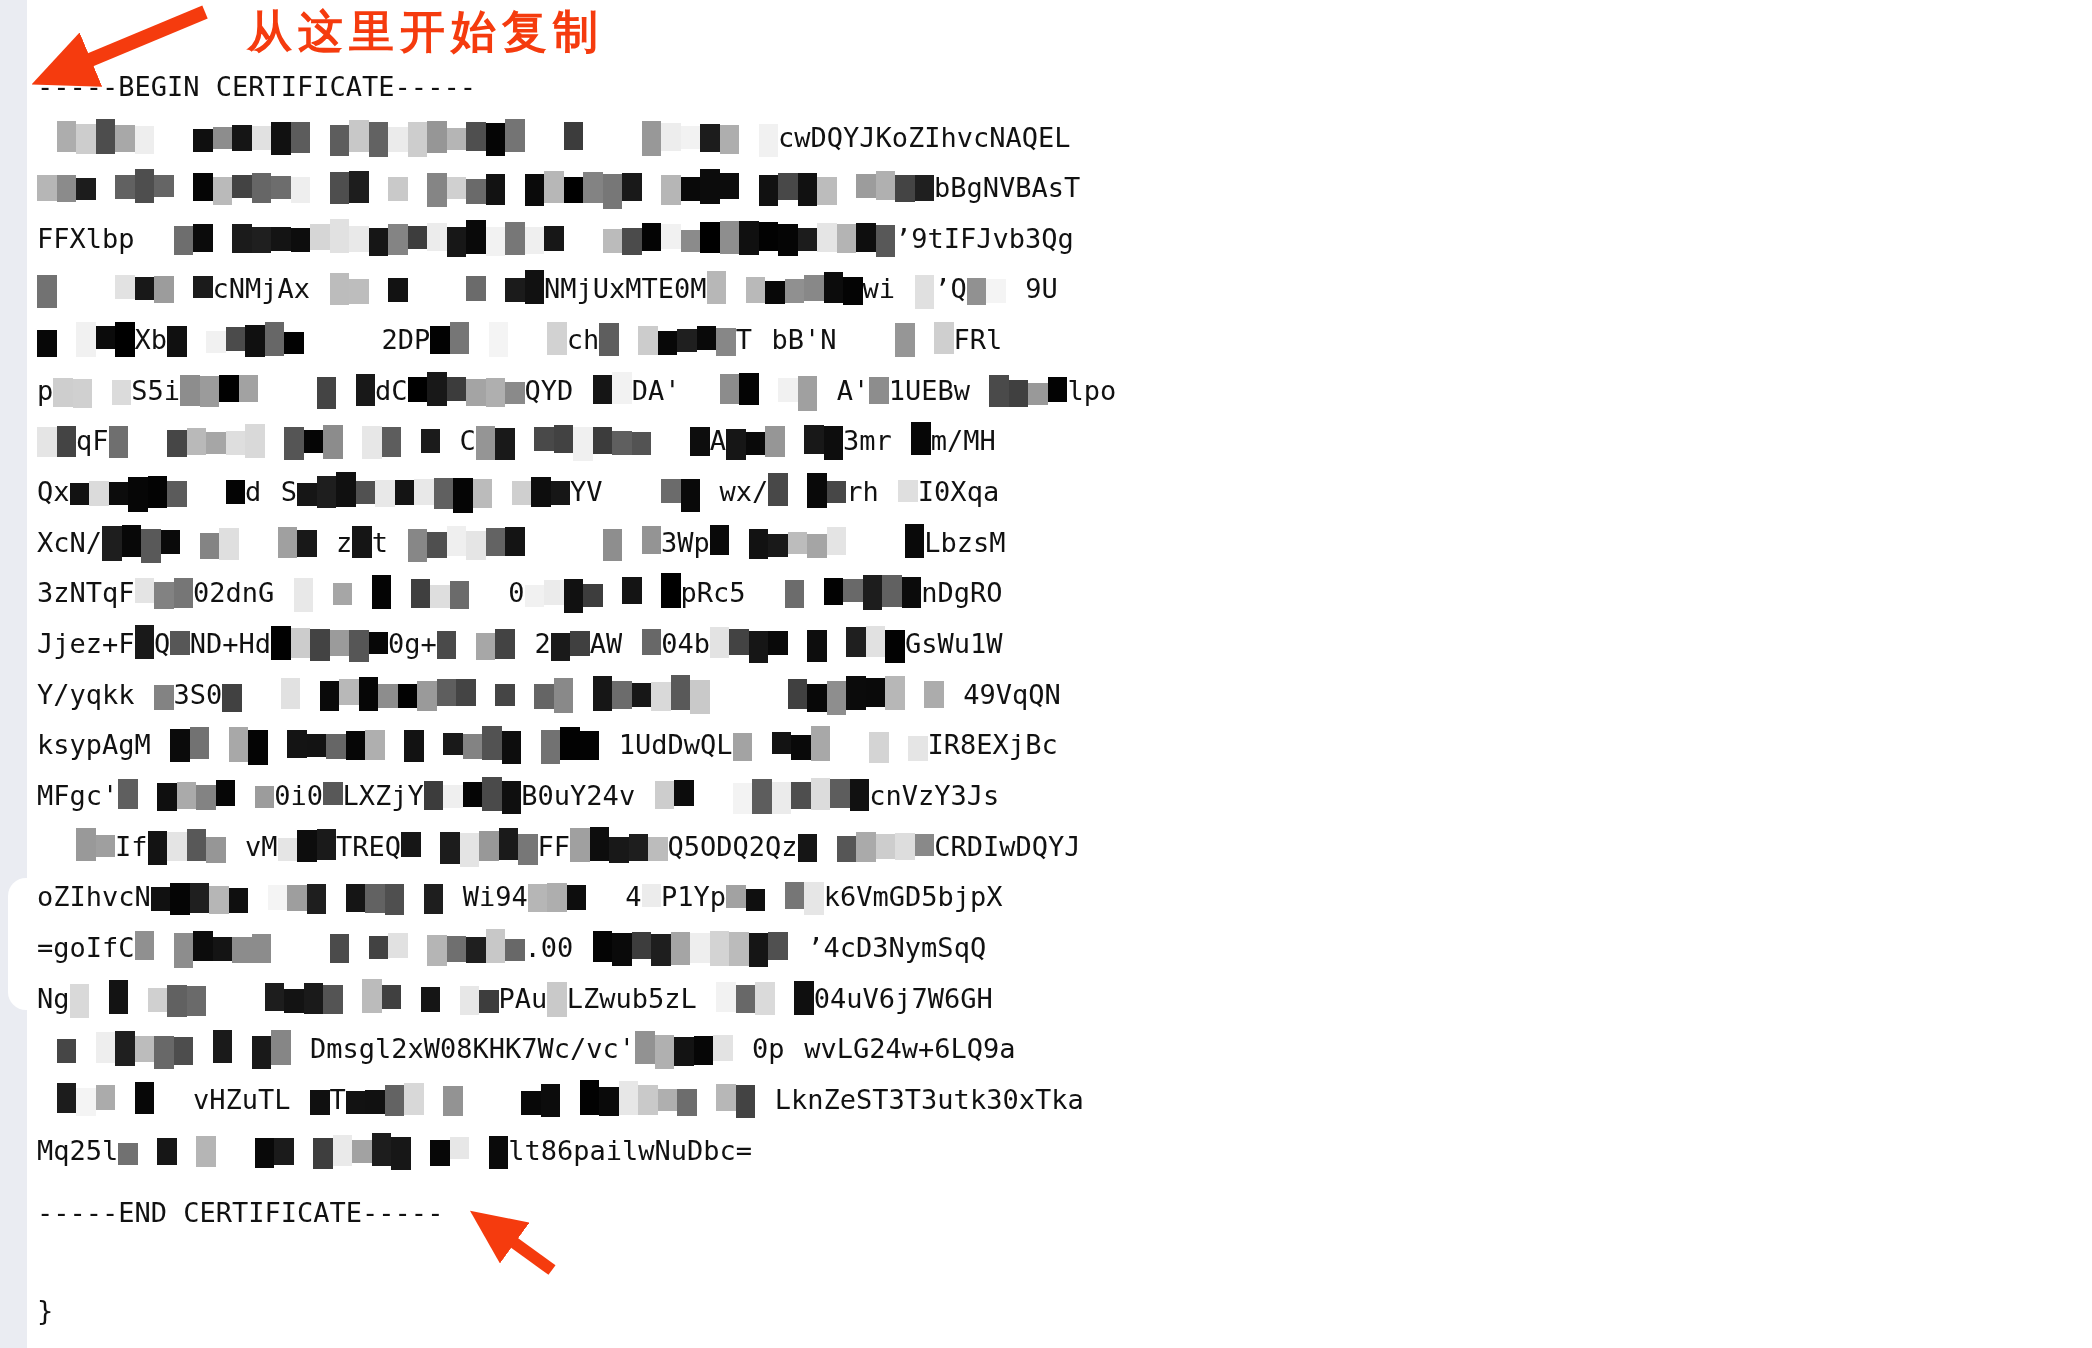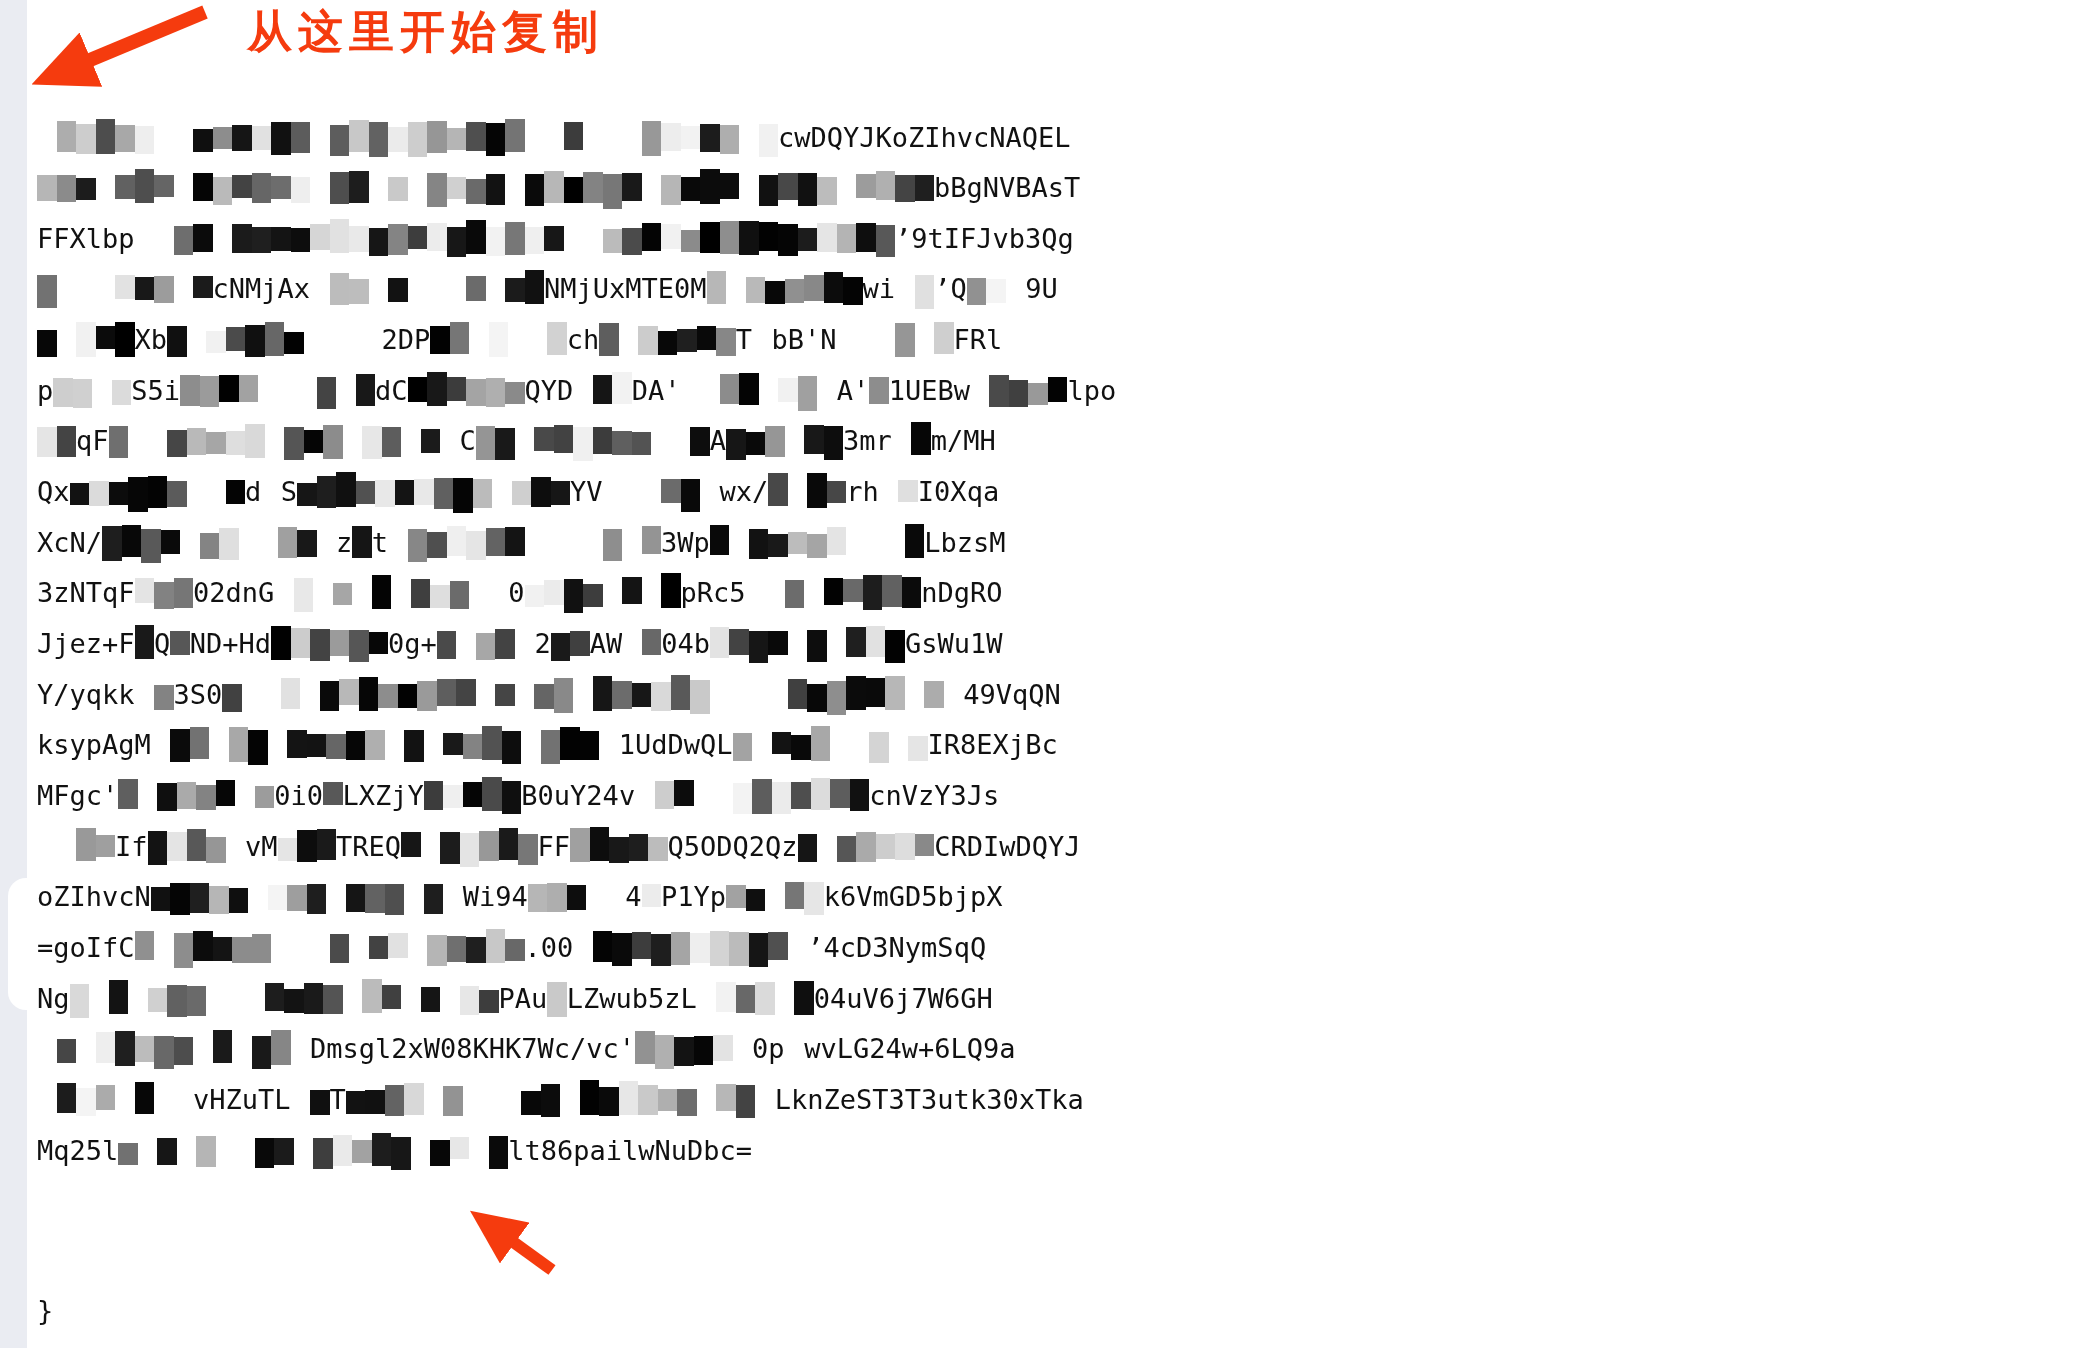--- a/index.html
+++ b/index.html
@@ -21,20 +21,21 @@
   #note-bottom{left:580px;top:1233px;font-size:46px;}
   #overlay{position:absolute;left:0;top:0;pointer-events:none;}
 </style>
 </head>
 <body>
 
 <div id="screen">
   <div id="left-gutter"></div>
   <div id="corner-notch"></div>
 
+  <div class="mono-line" style="top:61px">-----BEGIN CERTIFICATE-----</div>
 
   <div id="cert-lines">
       <div class="cert-row" style="top: 112px;"><span class="mosaic"><span class="blk" style="background: rgb(255, 255, 255); height: 33px; margin-top: -3px;"></span><span class="blk" style="background: rgb(173, 173, 173); height: 31px; margin-top: -1px;"></span><span class="blk" style="background: rgb(205, 205, 205); height: 30px; margin-top: 4px;"></span><span class="blk" style="background: rgb(77, 77, 77); height: 35px; margin-top: -1px;"></span><span class="blk" style="background: rgb(168, 168, 168); height: 27px; margin-top: 2px;"></span><span class="blk" style="background: rgb(238, 238, 238); height: 28px; margin-top: 6px;"></span><span class="blk" style="background: rgb(255, 255, 255); height: 31px; margin-top: 0px;"></span><span class="blk" style="background: rgb(255, 255, 255); height: 34px; margin-top: -2px;"></span><span class="blk" style="background: rgb(15, 15, 15); height: 23px; margin-top: 6px;"></span><span class="blk" style="background: rgb(141, 141, 141); height: 22px; margin-top: 1px;"></span><span class="blk" style="background: rgb(21, 21, 21); height: 26px; margin-top: 2px;"></span><span class="blk" style="background: rgb(225, 225, 225); height: 24px; margin-top: 2px;"></span><span class="blk" style="background: rgb(17, 17, 17); height: 33px; margin-top: 2px;"></span><span class="blk" style="background: rgb(92, 92, 92); height: 31px; margin-top: 1px;"></span><span class="blk" style="background: rgb(255, 255, 255); height: 35px; margin-top: 3px;"></span><span class="blk" style="background: rgb(93, 93, 93); height: 31px; margin-top: 7px;"></span><span class="blk" style="background: rgb(200, 200, 200); height: 32px; margin-top: -3px;"></span><span class="blk" style="background: rgb(98, 98, 98); height: 35px; margin-top: 4px;"></span><span class="blk" style="background: rgb(235, 235, 235); height: 25px; margin-top: 4px;"></span><span class="blk" style="background: rgb(205, 205, 205); height: 35px; margin-top: 4px;"></span><span class="blk" style="background: rgb(150, 150, 150); height: 32px; margin-top: -1px;"></span><span class="blk" style="background: rgb(181, 181, 181); height: 22px; margin-top: 3px;"></span><span class="blk" style="background: rgb(79, 79, 79); height: 29px; margin-top: -1px;"></span><span class="blk" style="background: rgb(5, 5, 5); height: 33px; margin-top: 4px;"></span><span class="blk" style="background: rgb(116, 116, 116); height: 33px; margin-top: -4px;"></span><span class="blk" style="background: rgb(255, 255, 255); height: 30px; margin-top: 4px;"></span><span class="blk" style="background: rgb(255, 255, 255); height: 25px; margin-top: 6px;"></span><span class="blk" style="background: rgb(60, 60, 60); height: 28px; margin-top: -3px;"></span><span class="blk" style="background: rgb(255, 255, 255); height: 23px; margin-top: -2px;"></span><span class="blk" style="background: rgb(255, 255, 255); height: 26px; margin-top: 5px;"></span><span class="blk" style="background: rgb(255, 255, 255); height: 33px; margin-top: 4px;"></span><span class="blk" style="background: rgb(152, 152, 152); height: 35px; margin-top: 2px;"></span><span class="blk" style="background: rgb(237, 237, 237); height: 28px; margin-top: -1px;"></span><span class="blk" style="background: rgb(242, 242, 242); height: 23px; margin-top: 0px;"></span><span class="blk" style="background: rgb(28, 28, 28); height: 28px; margin-top: 1px;"></span><span class="blk" style="background: rgb(174, 174, 174); height: 29px; margin-top: 5px;"></span><span class="blk" style="background: rgb(255, 255, 255); height: 22px; margin-top: 7px;"></span><span class="blk" style="background: rgb(241, 241, 241); height: 33px; margin-top: 6px;"></span></span><span class="frag">cwDQYJKoZIhvcNAQEL</span></div>
       <div class="cert-row" style="top: 162.65px;"><span class="mosaic"><span class="blk" style="background: rgb(182, 182, 182); height: 26px; margin-top: 1px;"></span><span class="blk" style="background: rgb(139, 139, 139); height: 27px; margin-top: 2px;"></span><span class="blk" style="background: rgb(28, 28, 28); height: 22px; margin-top: 2px;"></span><span class="blk" style="background: rgb(255, 255, 255); height: 32px; margin-top: 0px;"></span><span class="blk" style="background: rgb(97, 97, 97); height: 24px; margin-top: -1px;"></span><span class="blk" style="background: rgb(78, 78, 78); height: 34px; margin-top: -3px;"></span><span class="blk" style="background: rgb(101, 101, 101); height: 22px; margin-top: -3px;"></span><span class="blk" style="background: rgb(255, 255, 255); height: 29px; margin-top: 7px;"></span><span class="blk" style="background: rgb(5, 5, 5); height: 28px; margin-top: -2px;"></span><span class="blk" style="background: rgb(186, 186, 186); height: 28px; margin-top: 6px;"></span><span class="blk" style="background: rgb(67, 67, 67); height: 23px; margin-top: -2px;"></span><span class="blk" style="background: rgb(102, 102, 102); height: 30px; margin-top: 0px;"></span><span class="blk" style="background: rgb(109, 109, 109); height: 23px; margin-top: -1px;"></span><span class="blk" style="background: rgb(238, 238, 238); height: 26px; margin-top: 5px;"></span><span class="blk" style="background: rgb(255, 255, 255); height: 30px; margin-top: -2px;"></span><span class="blk" style="background: rgb(78, 78, 78); height: 32px; margin-top: 1px;"></span><span class="blk" style="background: rgb(29, 29, 29); height: 32px; margin-top: -1px;"></span><span class="blk" style="background: rgb(255, 255, 255); height: 35px; margin-top: 5px;"></span><span class="blk" style="background: rgb(201, 201, 201); height: 24px; margin-top: 3px;"></span><span class="blk" style="background: rgb(255, 255, 255); height: 34px; margin-top: 4px;"></span><span class="blk" style="background: rgb(133, 133, 133); height: 34px; margin-top: 4px;"></span><span class="blk" style="background: rgb(208, 208, 208); height: 22px; margin-top: 0px;"></span><span class="blk" style="background: rgb(106, 106, 106); height: 25px; margin-top: 7px;"></span><span class="blk" style="background: rgb(18, 18, 18); height: 31px; margin-top: 4px;"></span><span class="blk" style="background: rgb(255, 255, 255); height: 32px; margin-top: 2px;"></span><span class="blk" style="background: rgb(10, 10, 10); height: 32px; margin-top: 5px;"></span><span class="blk" style="background: rgb(183, 183, 183); height: 32px; margin-top: -2px;"></span><span class="blk" style="background: rgb(0, 0, 0); height: 26px; margin-top: 4px;"></span><span class="blk" style="background: rgb(131, 131, 131); height: 31px; margin-top: 0px;"></span><span class="blk" style="background: rgb(119, 119, 119); height: 35px; margin-top: 7px;"></span><span class="blk" style="background: rgb(25, 25, 25); height: 28px; margin-top: -1px;"></span><span class="blk" style="background: rgb(255, 255, 255); height: 29px; margin-top: -1px;"></span><span class="blk" style="background: rgb(182, 182, 182); height: 30px; margin-top: 5px;"></span><span class="blk" style="background: rgb(9, 9, 9); height: 24px; margin-top: 3px;"></span><span class="blk" style="background: rgb(12, 12, 12); height: 35px; margin-top: -3px;"></span><span class="blk" style="background: rgb(12, 12, 12); height: 26px; margin-top: -3px;"></span><span class="blk" style="background: rgb(255, 255, 255); height: 32px; margin-top: 1px;"></span><span class="blk" style="background: rgb(17, 17, 17); height: 31px; margin-top: 5px;"></span><span class="blk" style="background: rgb(72, 72, 72); height: 27px; margin-top: -2px;"></span><span class="blk" style="background: rgb(17, 17, 17); height: 33px; margin-top: 3px;"></span><span class="blk" style="background: rgb(188, 188, 188); height: 28px; margin-top: 6px;"></span><span class="blk" style="background: rgb(255, 255, 255); height: 25px; margin-top: 6px;"></span><span class="blk" style="background: rgb(156, 156, 156); height: 24px; margin-top: -4px;"></span><span class="blk" style="background: rgb(176, 176, 176); height: 29px; margin-top: -4px;"></span><span class="blk" style="background: rgb(68, 68, 68); height: 27px; margin-top: 1px;"></span><span class="blk" style="background: rgb(31, 31, 31); height: 26px; margin-top: 1px;"></span></span><span class="frag">bBgNVBAsT</span></div>
       <div class="cert-row" style="top: 213.3px;"><span class="frag">FFXlbp</span><span class="mosaic"><span class="blk" style="background: rgb(255, 255, 255); height: 25px; margin-top: 3px;"></span><span class="blk" style="background: rgb(255, 255, 255); height: 25px; margin-top: 7px;"></span><span class="blk" style="background: rgb(110, 110, 110); height: 29px; margin-top: 4px;"></span><span class="blk" style="background: rgb(11, 11, 11); height: 28px; margin-top: -1px;"></span><span class="blk" style="background: rgb(255, 255, 255); height: 35px; margin-top: -1px;"></span><span class="blk" style="background: rgb(27, 27, 27); height: 29px; margin-top: 0px;"></span><span class="blk" style="background: rgb(31, 31, 31); height: 26px; margin-top: 4px;"></span><span class="blk" style="background: rgb(20, 20, 20); height: 24px; margin-top: 1px;"></span><span class="blk" style="background: rgb(13, 13, 13); height: 24px; margin-top: 3px;"></span><span class="blk" style="background: rgb(214, 214, 214); height: 26px; margin-top: -3px;"></span><span class="blk" style="background: rgb(225, 225, 225); height: 34px; margin-top: -4px;"></span><span class="blk" style="background: rgb(233, 233, 233); height: 26px; margin-top: 1px;"></span><span class="blk" style="background: rgb(22, 22, 22); height: 28px; margin-top: 7px;"></span><span class="blk" style="background: rgb(132, 132, 132); height: 31px; margin-top: 3px;"></span><span class="blk" style="background: rgb(61, 61, 61); height: 23px; margin-top: -2px;"></span><span class="blk" style="background: rgb(236, 236, 236); height: 28px; margin-top: -2px;"></span><span class="blk" style="background: rgb(23, 23, 23); height: 30px; margin-top: 7px;"></span><span class="blk" style="background: rgb(9, 9, 9); height: 34px; margin-top: -3px;"></span><span class="blk" style="background: rgb(242, 242, 242); height: 29px; margin-top: 7px;"></span><span class="blk" style="background: rgb(119, 119, 119); height: 33px; margin-top: 0px;"></span><span class="blk" style="background: rgb(239, 239, 239); height: 27px; margin-top: 4px;"></span><span class="blk" style="background: rgb(23, 23, 23); height: 25px; margin-top: 1px;"></span><span class="blk" style="background: rgb(255, 255, 255); height: 26px; margin-top: 0px;"></span><span class="blk" style="background: rgb(255, 255, 255); height: 26px; margin-top: -2px;"></span><span class="blk" style="background: rgb(187, 187, 187); height: 24px; margin-top: 5px;"></span><span class="blk" style="background: rgb(75, 75, 75); height: 27px; margin-top: 7px;"></span><span class="blk" style="background: rgb(4, 4, 4); height: 28px; margin-top: -3px;"></span><span class="blk" style="background: rgb(241, 241, 241); height: 25px; margin-top: -3px;"></span><span class="blk" style="background: rgb(139, 139, 139); height: 22px; margin-top: 5px;"></span><span class="blk" style="background: rgb(0, 0, 0); height: 31px; margin-top: -1px;"></span><span class="blk" style="background: rgb(142, 142, 142); height: 33px; margin-top: -1px;"></span><span class="blk" style="background: rgb(16, 16, 16); height: 34px; margin-top: -1px;"></span><span class="blk" style="background: rgb(2, 2, 2); height: 29px; margin-top: -3px;"></span><span class="blk" style="background: rgb(5, 5, 5); height: 32px; margin-top: 3px;"></span><span class="blk" style="background: rgb(28, 28, 28); height: 23px; margin-top: 3px;"></span><span class="blk" style="background: rgb(229, 229, 229); height: 29px; margin-top: -1px;"></span><span class="blk" style="background: rgb(180, 180, 180); height: 29px; margin-top: 0px;"></span><span class="blk" style="background: rgb(14, 14, 14); height: 29px; margin-top: -2px;"></span><span class="blk" style="background: rgb(88, 88, 88); height: 32px; margin-top: 6px;"></span></span><span class="frag">’9tIFJvb3Qg</span></div>
       <div class="cert-row" style="top: 263.95px;"><span class="mosaic"><span class="blk" style="background: rgb(114, 114, 114); height: 33px; margin-top: 5px;"></span><span class="blk" style="background: rgb(255, 255, 255); height: 26px; margin-top: 7px;"></span><span class="blk" style="background: rgb(255, 255, 255); height: 23px; margin-top: 3px;"></span><span class="blk" style="background: rgb(255, 255, 255); height: 26px; margin-top: 0px;"></span><span class="blk" style="background: rgb(226, 226, 226); height: 24px; margin-top: -3px;"></span><span class="blk" style="background: rgb(24, 24, 24); height: 23px; margin-top: -1px;"></span><span class="blk" style="background: rgb(156, 156, 156); height: 27px; margin-top: 1px;"></span><span class="blk" style="background: rgb(255, 255, 255); height: 33px; margin-top: 4px;"></span><span class="blk" style="background: rgb(27, 27, 27); height: 22px; margin-top: -3px;"></span></span><span class="frag">cNMjAx</span><span class="mosaic"><span class="blk" style="background: rgb(255, 255, 255); height: 26px; margin-top: 7px;"></span><span class="blk" style="background: rgb(188, 188, 188); height: 32px; margin-top: 1px;"></span><span class="blk" style="background: rgb(189, 189, 189); height: 25px; margin-top: 6px;"></span><span class="blk" style="background: rgb(255, 255, 255); height: 32px; margin-top: -1px;"></span><span class="blk" style="background: rgb(18, 18, 18); height: 24px; margin-top: 2px;"></span><span class="blk" style="background: rgb(255, 255, 255); height: 23px; margin-top: 4px;"></span><span class="blk" style="background: rgb(255, 255, 255); height: 27px; margin-top: -1px;"></span><span class="blk" style="background: rgb(255, 255, 255); height: 24px; margin-top: 4px;"></span><span class="blk" style="background: rgb(107, 107, 107); height: 25px; margin-top: 0px;"></span><span class="blk" style="background: rgb(255, 255, 255); height: 28px; margin-top: 6px;"></span><span class="blk" style="background: rgb(27, 27, 27); height: 24px; margin-top: 3px;"></span><span class="blk" style="background: rgb(17, 17, 17); height: 34px; margin-top: -4px;"></span></span><span class="frag">NMjUxMTE0M</span><span class="mosaic"><span class="blk" style="background: rgb(183, 183, 183); height: 33px; margin-top: -2px;"></span><span class="blk" style="background: rgb(255, 255, 255); height: 35px; margin-top: -3px;"></span><span class="blk" style="background: rgb(185, 185, 185); height: 26px; margin-top: 2px;"></span><span class="blk" style="background: rgb(8, 8, 8); height: 23px; margin-top: 7px;"></span><span class="blk" style="background: rgb(144, 144, 144); height: 24px; margin-top: 4px;"></span><span class="blk" style="background: rgb(136, 136, 136); height: 26px; margin-top: -1px;"></span><span class="blk" style="background: rgb(12, 12, 12); height: 31px; margin-top: -3px;"></span><span class="blk" style="background: rgb(4, 4, 4); height: 28px; margin-top: 4px;"></span></span><span class="frag">wi</span><span class="mosaic"><span class="blk" style="background: rgb(255, 255, 255); height: 34px; margin-top: 5px;"></span><span class="blk" style="background: rgb(224, 224, 224); height: 34px; margin-top: 6px;"></span></span><span class="frag">’Q</span><span class="mosaic"><span class="blk" style="background: rgb(145, 145, 145); height: 27px; margin-top: 6px;"></span><span class="blk" style="background: rgb(244, 244, 244); height: 24px; margin-top: 5px;"></span><span class="blk" style="background: rgb(255, 255, 255); height: 26px; margin-top: 6px;"></span></span><span class="frag">9U</span></div>
       <div class="cert-row" style="top: 314.6px;"><span class="mosaic"><span class="blk" style="background: rgb(7, 7, 7); height: 27px; margin-top: 7px;"></span><span class="blk" style="background: rgb(255, 255, 255); height: 22px; margin-top: 1px;"></span><span class="blk" style="background: rgb(241, 241, 241); height: 35px; margin-top: 0px;"></span><span class="blk" style="background: rgb(11, 11, 11); height: 23px; margin-top: -4px;"></span><span class="blk" style="background: rgb(0, 0, 0); height: 35px; margin-top: 0px;"></span></span><span class="frag">Xb</span><span class="mosaic"><span class="blk" style="background: rgb(16, 16, 16); height: 31px; margin-top: 4px;"></span><span class="blk" style="background: rgb(255, 255, 255); height: 31px; margin-top: 0px;"></span><span class="blk" style="background: rgb(241, 241, 241); height: 22px; margin-top: 5px;"></span><span class="blk" style="background: rgb(75, 75, 75); height: 24px; margin-top: -2px;"></span><span class="blk" style="background: rgb(16, 16, 16); height: 32px; margin-top: 2px;"></span><span class="blk" style="background: rgb(103, 103, 103); height: 34px; margin-top: -2px;"></span><span class="blk" style="background: rgb(2, 2, 2); height: 22px; margin-top: 7px;"></span><span class="blk" style="background: rgb(255, 255, 255); height: 32px; margin-top: 0px;"></span><span class="blk" style="background: rgb(255, 255, 255); height: 23px; margin-top: 6px;"></span><span class="blk" style="background: rgb(255, 255, 255); height: 23px; margin-top: 4px;"></span><span class="blk" style="background: rgb(255, 255, 255); height: 28px; margin-top: 3px;"></span></span><span class="frag">2DP</span><span class="mosaic"><span class="blk" style="background: rgb(2, 2, 2); height: 28px; margin-top: 1px;"></span><span class="blk" style="background: rgb(118, 118, 118); height: 32px; margin-top: -3px;"></span><span class="blk" style="background: rgb(255, 255, 255); height: 32px; margin-top: 1px;"></span><span class="blk" style="background: rgb(244, 244, 244); height: 35px; margin-top: -1px;"></span><span class="blk" style="background: rgb(255, 255, 255); height: 25px; margin-top: 2px;"></span><span class="blk" style="background: rgb(255, 255, 255); height: 35px; margin-top: 4px;"></span><span class="blk" style="background: rgb(210, 210, 210); height: 33px; margin-top: -3px;"></span></span><span class="frag">ch</span><span class="mosaic"><span class="blk" style="background: rgb(94, 94, 94); height: 33px; margin-top: -1px;"></span><span class="blk" style="background: rgb(255, 255, 255); height: 23px; margin-top: 1px;"></span><span class="blk" style="background: rgb(204, 204, 204); height: 29px; margin-top: 2px;"></span><span class="blk" style="background: rgb(8, 8, 8); height: 24px; margin-top: 6px;"></span><span class="blk" style="background: rgb(31, 31, 31); height: 23px; margin-top: 1px;"></span><span class="blk" style="background: rgb(9, 9, 9); height: 24px; margin-top: -4px;"></span><span class="blk" style="background: rgb(135, 135, 135); height: 28px; margin-top: 5px;"></span></span><span class="frag">T</span><span class="mosaic"><span class="blk" style="background: rgb(255, 255, 255); height: 28px; margin-top: -4px;"></span></span><span class="frag">bB'N</span><span class="mosaic"><span class="blk" style="background: rgb(255, 255, 255); height: 24px; margin-top: 0px;"></span><span class="blk" style="background: rgb(255, 255, 255); height: 22px; margin-top: 3px;"></span><span class="blk" style="background: rgb(255, 255, 255); height: 30px; margin-top: -3px;"></span><span class="blk" style="background: rgb(150, 150, 150); height: 34px; margin-top: 0px;"></span><span class="blk" style="background: rgb(255, 255, 255); height: 27px; margin-top: 0px;"></span><span class="blk" style="background: rgb(207, 207, 207); height: 32px; margin-top: -4px;"></span></span><span class="frag">FRl</span></div>
       <div class="cert-row" style="top: 365.25px;"><span class="frag">p</span><span class="mosaic"><span class="blk" style="background: rgb(206, 206, 206); height: 29px; margin-top: 5px;"></span><span class="blk" style="background: rgb(208, 208, 208); height: 29px; margin-top: 7px;"></span><span class="blk" style="background: rgb(255, 255, 255); height: 24px; margin-top: -3px;"></span><span class="blk" style="background: rgb(219, 219, 219); height: 25px; margin-top: 4px;"></span></span><span class="frag">S5i</span><span class="mosaic"><span class="blk" style="background: rgb(141, 141, 141); height: 31px; margin-top: 0px;"></span><span class="blk" style="background: rgb(155, 155, 155); height: 31px; margin-top: 2px;"></span><span class="blk" style="background: rgb(1, 1, 1); height: 27px; margin-top: -3px;"></span><span class="blk" style="background: rgb(162, 162, 162); height: 27px; margin-top: -3px;"></span><span class="blk" style="background: rgb(255, 255, 255); height: 34px; margin-top: 4px;"></span><span class="blk" style="background: rgb(255, 255, 255); height: 33px; margin-top: 0px;"></span><span class="blk" style="background: rgb(255, 255, 255); height: 26px; margin-top: 0px;"></span><span class="blk" style="background: rgb(68, 68, 68); height: 32px; margin-top: 6px;"></span><span class="blk" style="background: rgb(255, 255, 255); height: 31px; margin-top: 1px;"></span><span class="blk" style="background: rgb(24, 24, 24); height: 32px; margin-top: -1px;"></span></span><span class="frag">dC</span><span class="mosaic"><span class="blk" style="background: rgb(0, 0, 0); height: 25px; margin-top: -2px;"></span><span class="blk" style="background: rgb(24, 24, 24); height: 34px; margin-top: -2px;"></span><span class="blk" style="background: rgb(60, 60, 60); height: 24px; margin-top: -3px;"></span><span class="blk" style="background: rgb(164, 164, 164); height: 27px; margin-top: 5px;"></span><span class="blk" style="background: rgb(175, 175, 175); height: 29px; margin-top: 4px;"></span><span class="blk" style="background: rgb(138, 138, 138); height: 22px; margin-top: 6px;"></span></span><span class="frag">QYD</span><span class="mosaic"><span class="blk" style="background: rgb(255, 255, 255); height: 34px; margin-top: 1px;"></span><span class="blk" style="background: rgb(21, 21, 21); height: 29px; margin-top: -1px;"></span><span class="blk" style="background: rgb(242, 242, 242); height: 32px; margin-top: -4px;"></span></span><span class="frag">DA'</span><span class="mosaic"><span class="blk" style="background: rgb(255, 255, 255); height: 25px; margin-top: 7px;"></span><span class="blk" style="background: rgb(255, 255, 255); height: 25px; margin-top: 7px;"></span><span class="blk" style="background: rgb(140, 140, 140); height: 30px; margin-top: -2px;"></span><span class="blk" style="background: rgb(4, 4, 4); height: 32px; margin-top: -3px;"></span><span class="blk" style="background: rgb(255, 255, 255); height: 33px; margin-top: 2px;"></span><span class="blk" style="background: rgb(241, 241, 241); height: 24px; margin-top: -1px;"></span><span class="blk" style="background: rgb(160, 160, 160); height: 35px; margin-top: 6px;"></span><span class="blk" style="background: rgb(255, 255, 255); height: 25px; margin-top: -2px;"></span></span><span class="frag">A'</span><span class="mosaic"><span class="blk" style="background: rgb(141, 141, 141); height: 27px; margin-top: 1px;"></span></span><span class="frag">1UEBw</span><span class="mosaic"><span class="blk" style="background: rgb(255, 255, 255); height: 32px; margin-top: -4px;"></span><span class="blk" style="background: rgb(74, 74, 74); height: 32px; margin-top: 1px;"></span><span class="blk" style="background: rgb(64, 64, 64); height: 27px; margin-top: 6px;"></span><span class="blk" style="background: rgb(153, 153, 153); height: 22px; margin-top: 7px;"></span><span class="blk" style="background: rgb(3, 3, 3); height: 25px; margin-top: -2px;"></span></span><span class="frag">lpo</span></div>
       <div class="cert-row" style="top: 415.9px;"><span class="mosaic"><span class="blk" style="background: rgb(229, 229, 229); height: 30px; margin-top: 3px;"></span><span class="blk" style="background: rgb(68, 68, 68); height: 31px; margin-top: 2px;"></span></span><span class="frag">qF</span><span class="mosaic"><span class="blk" style="background: rgb(111, 111, 111); height: 32px; margin-top: 2px;"></span><span class="blk" style="background: rgb(255, 255, 255); height: 31px; margin-top: 5px;"></span><span class="blk" style="background: rgb(255, 255, 255); height: 26px; margin-top: 3px;"></span><span class="blk" style="background: rgb(70, 70, 70); height: 27px; margin-top: 5px;"></span><span class="blk" style="background: rgb(185, 185, 185); height: 27px; margin-top: 1px;"></span><span class="blk" style="background: rgb(166, 166, 166); height: 22px; margin-top: 5px;"></span><span class="blk" style="background: rgb(222, 222, 222); height: 24px; margin-top: 5px;"></span><span class="blk" style="background: rgb(217, 217, 217); height: 34px; margin-top: 1px;"></span><span class="blk" style="background: rgb(255, 255, 255); height: 22px; margin-top: 3px;"></span><span class="blk" style="background: rgb(85, 85, 85); height: 33px; margin-top: 6px;"></span><span class="blk" style="background: rgb(5, 5, 5); height: 23px; margin-top: 2px;"></span><span class="blk" style="background: rgb(140, 140, 140); height: 34px; margin-top: 3px;"></span><span class="blk" style="background: rgb(255, 255, 255); height: 23px; margin-top: 3px;"></span><span class="blk" style="background: rgb(231, 231, 231); height: 33px; margin-top: 4px;"></span><span class="blk" style="background: rgb(93, 93, 93); height: 30px; margin-top: 2px;"></span><span class="blk" style="background: rgb(255, 255, 255); height: 27px; margin-top: 6px;"></span><span class="blk" style="background: rgb(27, 27, 27); height: 24px; margin-top: 1px;"></span><span class="blk" style="background: rgb(255, 255, 255); height: 26px; margin-top: 4px;"></span></span><span class="frag">C</span><span class="mosaic"><span class="blk" style="background: rgb(149, 149, 149); height: 34px; margin-top: 5px;"></span><span class="blk" style="background: rgb(25, 25, 25); height: 32px; margin-top: 6px;"></span><span class="blk" style="background: rgb(255, 255, 255); height: 28px; margin-top: 7px;"></span><span class="blk" style="background: rgb(73, 73, 73); height: 24px; margin-top: -3px;"></span><span class="blk" style="background: rgb(66, 66, 66); height: 28px; margin-top: -4px;"></span><span class="blk" style="background: rgb(240, 240, 240); height: 34px; margin-top: 7px;"></span><span class="blk" style="background: rgb(60, 60, 60); height: 27px; margin-top: 0px;"></span><span class="blk" style="background: rgb(95, 95, 95); height: 24px; margin-top: 5px;"></span><span class="blk" style="background: rgb(83, 83, 83); height: 23px; margin-top: 5px;"></span><span class="blk" style="background: rgb(255, 255, 255); height: 25px; margin-top: 7px;"></span><span class="blk" style="background: rgb(255, 255, 255); height: 24px; margin-top: -3px;"></span><span class="blk" style="background: rgb(13, 13, 13); height: 29px; margin-top: 2px;"></span></span><span class="frag">A</span><span class="mosaic"><span class="blk" style="background: rgb(22, 22, 22); height: 31px; margin-top: 7px;"></span><span class="blk" style="background: rgb(9, 9, 9); height: 23px; margin-top: 5px;"></span><span class="blk" style="background: rgb(150, 150, 150); height: 31px; margin-top: 1px;"></span><span class="blk" style="background: rgb(255, 255, 255); height: 28px; margin-top: 2px;"></span><span class="blk" style="background: rgb(24, 24, 24); height: 29px; margin-top: -3px;"></span><span class="blk" style="background: rgb(13, 13, 13); height: 34px; margin-top: 5px;"></span></span><span class="frag">3mr</span><span class="mosaic"><span class="blk" style="background: rgb(255, 255, 255); height: 23px; margin-top: -2px;"></span><span class="blk" style="background: rgb(6, 6, 6); height: 33px; margin-top: -4px;"></span></span><span class="frag">m/MH</span></div>
       <div class="cert-row" style="top: 466.55px;"><span class="frag">Qx</span><span class="mosaic"><span class="blk" style="background: rgb(18, 18, 18); height: 22px; margin-top: 5px;"></span><span class="blk" style="background: rgb(219, 219, 219); height: 25px; margin-top: 4px;"></span><span class="blk" style="background: rgb(12, 12, 12); height: 23px; margin-top: 3px;"></span><span class="blk" style="background: rgb(6, 6, 6); height: 35px; margin-top: 6px;"></span><span class="blk" style="background: rgb(3, 3, 3); height: 32px; margin-top: 0px;"></span><span class="blk" style="background: rgb(91, 91, 91); height: 26px; margin-top: 5px;"></span><span class="blk" style="background: rgb(255, 255, 255); height: 32px; margin-top: 3px;"></span><span class="blk" style="background: rgb(255, 255, 255); height: 30px; margin-top: 1px;"></span><span class="blk" style="background: rgb(4, 4, 4); height: 24px; margin-top: 1px;"></span></span><span class="frag">d</span><span class="mosaic"><span class="blk" style="background: rgb(255, 255, 255); height: 30px; margin-top: -4px;"></span></span><span class="frag">S</span><span class="mosaic"><span class="blk" style="background: rgb(22, 22, 22); height: 23px; margin-top: 6px;"></span><span class="blk" style="background: rgb(30, 30, 30); height: 32px; margin-top: 0px;"></span><span class="blk" style="background: rgb(16, 16, 16); height: 35px; margin-top: -4px;"></span><span class="blk" style="background: rgb(81, 81, 81); height: 23px; margin-top: 1px;"></span><span class="blk" style="background: rgb(232, 232, 232); height: 27px; margin-top: 3px;"></span><span class="blk" style="background: rgb(20, 20, 20); height: 25px; margin-top: 2px;"></span><span class="blk" style="background: rgb(232, 232, 232); height: 26px; margin-top: 1px;"></span><span class="blk" style="background: rgb(96, 96, 96); height: 31px; margin-top: 4px;"></span><span class="blk" style="background: rgb(5, 5, 5); height: 35px; margin-top: 7px;"></span><span class="blk" style="background: rgb(187, 187, 187); height: 29px; margin-top: 4px;"></span><span class="blk" style="background: rgb(255, 255, 255); height: 28px; margin-top: 3px;"></span><span class="blk" style="background: rgb(207, 207, 207); height: 24px; margin-top: 2px;"></span><span class="blk" style="background: rgb(13, 13, 13); height: 30px; margin-top: 1px;"></span><span class="blk" style="background: rgb(22, 22, 22); height: 24px; margin-top: 3px;"></span></span><span class="frag">YV</span><span class="mosaic"><span class="blk" style="background: rgb(255, 255, 255); height: 30px; margin-top: -2px;"></span><span class="blk" style="background: rgb(255, 255, 255); height: 29px; margin-top: 7px;"></span><span class="blk" style="background: rgb(255, 255, 255); height: 31px; margin-top: 1px;"></span><span class="blk" style="background: rgb(107, 107, 107); height: 24px; margin-top: -1px;"></span><span class="blk" style="background: rgb(9, 9, 9); height: 33px; margin-top: 7px;"></span><span class="blk" style="background: rgb(255, 255, 255); height: 27px; margin-top: 4px;"></span></span><span class="frag">wx/</span><span class="mosaic"><span class="blk" style="background: rgb(72, 72, 72); height: 33px; margin-top: -4px;"></span><span class="blk" style="background: rgb(255, 255, 255); height: 25px; margin-top: 1px;"></span><span class="blk" style="background: rgb(9, 9, 9); height: 35px; margin-top: -2px;"></span><span class="blk" style="background: rgb(71, 71, 71); height: 22px; margin-top: 1px;"></span></span><span class="frag">rh</span><span class="mosaic"><span class="blk" style="background: rgb(255, 255, 255); height: 33px; margin-top: 3px;"></span><span class="blk" style="background: rgb(223, 223, 223); height: 22px; margin-top: -1px;"></span></span><span class="frag">I0Xqa</span></div>
@@ -46,20 +47,21 @@
       <div class="cert-row" style="top: 770.45px;"><span class="frag">MFgc'</span><span class="mosaic"><span class="blk" style="background: rgb(95, 95, 95); height: 30px; margin-top: -3px;"></span><span class="blk" style="background: rgb(255, 255, 255); height: 32px; margin-top: 5px;"></span><span class="blk" style="background: rgb(15, 15, 15); height: 28px; margin-top: 3px;"></span><span class="blk" style="background: rgb(170, 170, 170); height: 27px; margin-top: 0px;"></span><span class="blk" style="background: rgb(131, 131, 131); height: 25px; margin-top: 5px;"></span><span class="blk" style="background: rgb(6, 6, 6); height: 26px; margin-top: -4px;"></span><span class="blk" style="background: rgb(255, 255, 255); height: 24px; margin-top: 7px;"></span><span class="blk" style="background: rgb(156, 156, 156); height: 22px; margin-top: 3px;"></span></span><span class="frag">0i0</span><span class="mosaic"><span class="blk" style="background: rgb(88, 88, 88); height: 23px; margin-top: -4px;"></span></span><span class="frag">LXZjY</span><span class="mosaic"><span class="blk" style="background: rgb(60, 60, 60); height: 29px; margin-top: 1px;"></span><span class="blk" style="background: rgb(239, 239, 239); height: 23px; margin-top: 3px;"></span><span class="blk" style="background: rgb(5, 5, 5); height: 25px; margin-top: -1px;"></span><span class="blk" style="background: rgb(74, 74, 74); height: 34px; margin-top: -2px;"></span><span class="blk" style="background: rgb(15, 15, 15); height: 33px; margin-top: 4px;"></span></span><span class="frag">B0uY24v</span><span class="mosaic"><span class="blk" style="background: rgb(255, 255, 255); height: 27px; margin-top: -3px;"></span><span class="blk" style="background: rgb(205, 205, 205); height: 28px; margin-top: 0px;"></span><span class="blk" style="background: rgb(12, 12, 12); height: 26px; margin-top: -4px;"></span><span class="blk" style="background: rgb(255, 255, 255); height: 24px; margin-top: -4px;"></span><span class="blk" style="background: rgb(255, 255, 255); height: 33px; margin-top: 3px;"></span><span class="blk" style="background: rgb(243, 243, 243); height: 31px; margin-top: 7px;"></span><span class="blk" style="background: rgb(93, 93, 93); height: 35px; margin-top: 2px;"></span><span class="blk" style="background: rgb(235, 235, 235); height: 32px; margin-top: 6px;"></span><span class="blk" style="background: rgb(78, 78, 78); height: 27px; margin-top: 0px;"></span><span class="blk" style="background: rgb(220, 220, 220); height: 32px; margin-top: -2px;"></span><span class="blk" style="background: rgb(93, 93, 93); height: 29px; margin-top: -4px;"></span><span class="blk" style="background: rgb(17, 17, 17); height: 32px; margin-top: 0px;"></span></span><span class="frag">cnVzY3Js</span></div>
       <div class="cert-row" style="top: 821.1px;"><span class="mosaic"><span class="blk" style="background: rgb(255, 255, 255); height: 23px; margin-top: -1px;"></span><span class="blk" style="background: rgb(255, 255, 255); height: 26px; margin-top: -3px;"></span><span class="blk" style="background: rgb(153, 153, 153); height: 33px; margin-top: -3px;"></span><span class="blk" style="background: rgb(159, 159, 159); height: 22px; margin-top: 0px;"></span></span><span class="frag">If</span><span class="mosaic"><span class="blk" style="background: rgb(19, 19, 19); height: 34px; margin-top: 3px;"></span><span class="blk" style="background: rgb(228, 228, 228); height: 29px; margin-top: 0px;"></span><span class="blk" style="background: rgb(88, 88, 88); height: 32px; margin-top: -3px;"></span><span class="blk" style="background: rgb(150, 150, 150); height: 26px; margin-top: 7px;"></span><span class="blk" style="background: rgb(255, 255, 255); height: 23px; margin-top: -4px;"></span></span><span class="frag">vM</span><span class="mosaic"><span class="blk" style="background: rgb(229, 229, 229); height: 23px; margin-top: 6px;"></span><span class="blk" style="background: rgb(13, 13, 13); height: 32px; margin-top: -1px;"></span><span class="blk" style="background: rgb(26, 26, 26); height: 31px; margin-top: -3px;"></span></span><span class="frag">TREQ</span><span class="mosaic"><span class="blk" style="background: rgb(22, 22, 22); height: 25px; margin-top: -3px;"></span><span class="blk" style="background: rgb(255, 255, 255); height: 27px; margin-top: 1px;"></span><span class="blk" style="background: rgb(28, 28, 28); height: 32px; margin-top: 4px;"></span><span class="blk" style="background: rgb(228, 228, 228); height: 34px; margin-top: 7px;"></span><span class="blk" style="background: rgb(152, 152, 152); height: 30px; margin-top: 0px;"></span><span class="blk" style="background: rgb(26, 26, 26); height: 32px; margin-top: -4px;"></span><span class="blk" style="background: rgb(119, 119, 119); height: 31px; margin-top: 6px;"></span></span><span class="frag">FF</span><span class="mosaic"><span class="blk" style="background: rgb(160, 160, 160); height: 34px; margin-top: -2px;"></span><span class="blk" style="background: rgb(13, 13, 13); height: 34px; margin-top: -4px;"></span><span class="blk" style="background: rgb(24, 24, 24); height: 26px; margin-top: 7px;"></span><span class="blk" style="background: rgb(30, 30, 30); height: 27px; margin-top: 2px;"></span><span class="blk" style="background: rgb(188, 188, 188); height: 24px; margin-top: 6px;"></span></span><span class="frag">Q5ODQ2Qz</span><span class="mosaic"><span class="blk" style="background: rgb(21, 21, 21); height: 28px; margin-top: 4px;"></span><span class="blk" style="background: rgb(255, 255, 255); height: 28px; margin-top: -2px;"></span><span class="blk" style="background: rgb(86, 86, 86); height: 26px; margin-top: 6px;"></span><span class="blk" style="background: rgb(170, 170, 170); height: 30px; margin-top: 1px;"></span><span class="blk" style="background: rgb(205, 205, 205); height: 25px; margin-top: 1px;"></span><span class="blk" style="background: rgb(221, 221, 221); height: 27px; margin-top: 0px;"></span><span class="blk" style="background: rgb(137, 137, 137); height: 22px; margin-top: -3px;"></span></span><span class="frag">CRDIwDQYJ</span></div>
       <div class="cert-row" style="top: 871.75px;"><span class="frag">oZIhvcN</span><span class="mosaic"><span class="blk" style="background: rgb(17, 17, 17); height: 24px; margin-top: 5px;"></span><span class="blk" style="background: rgb(5, 5, 5); height: 32px; margin-top: 4px;"></span><span class="blk" style="background: rgb(31, 31, 31); height: 30px; margin-top: 2px;"></span><span class="blk" style="background: rgb(182, 182, 182); height: 28px; margin-top: 7px;"></span><span class="blk" style="background: rgb(15, 15, 15); height: 25px; margin-top: 7px;"></span><span class="blk" style="background: rgb(255, 255, 255); height: 32px; margin-top: 3px;"></span><span class="blk" style="background: rgb(244, 244, 244); height: 25px; margin-top: 2px;"></span><span class="blk" style="background: rgb(158, 158, 158); height: 26px; margin-top: 3px;"></span><span class="blk" style="background: rgb(30, 30, 30); height: 30px; margin-top: 4px;"></span><span class="blk" style="background: rgb(255, 255, 255); height: 23px; margin-top: -1px;"></span><span class="blk" style="background: rgb(21, 21, 21); height: 28px; margin-top: 2px;"></span><span class="blk" style="background: rgb(98, 98, 98); height: 29px; margin-top: 3px;"></span><span class="blk" style="background: rgb(79, 79, 79); height: 31px; margin-top: 5px;"></span><span class="blk" style="background: rgb(255, 255, 255); height: 30px; margin-top: -1px;"></span><span class="blk" style="background: rgb(30, 30, 30); height: 30px; margin-top: 5px;"></span><span class="blk" style="background: rgb(255, 255, 255); height: 26px; margin-top: 7px;"></span></span><span class="frag">Wi94</span><span class="mosaic"><span class="blk" style="background: rgb(182, 182, 182); height: 28px; margin-top: 3px;"></span><span class="blk" style="background: rgb(174, 174, 174); height: 29px; margin-top: 1px;"></span><span class="blk" style="background: rgb(13, 13, 13); height: 25px; margin-top: 1px;"></span><span class="blk" style="background: rgb(255, 255, 255); height: 22px; margin-top: 4px;"></span><span class="blk" style="background: rgb(255, 255, 255); height: 29px; margin-top: 7px;"></span></span><span class="frag">4</span><span class="mosaic"><span class="blk" style="background: rgb(236, 236, 236); height: 23px; margin-top: -2px;"></span></span><span class="frag">P1Yp</span><span class="mosaic"><span class="blk" style="background: rgb(162, 162, 162); height: 23px; margin-top: 0px;"></span><span class="blk" style="background: rgb(15, 15, 15); height: 22px; margin-top: 6px;"></span><span class="blk" style="background: rgb(255, 255, 255); height: 23px; margin-top: 6px;"></span><span class="blk" style="background: rgb(118, 118, 118); height: 27px; margin-top: -3px;"></span><span class="blk" style="background: rgb(230, 230, 230); height: 33px; margin-top: 4px;"></span></span><span class="frag">k6VmGD5bjpX</span></div>
       <div class="cert-row" style="top: 922.4px;"><span class="frag">=goIfC</span><span class="mosaic"><span class="blk" style="background: rgb(144, 144, 144); height: 29px; margin-top: -3px;"></span><span class="blk" style="background: rgb(255, 255, 255); height: 23px; margin-top: 3px;"></span><span class="blk" style="background: rgb(141, 141, 141); height: 35px; margin-top: 6px;"></span><span class="blk" style="background: rgb(12, 12, 12); height: 30px; margin-top: -2px;"></span><span class="blk" style="background: rgb(20, 20, 20); height: 24px; margin-top: 3px;"></span><span class="blk" style="background: rgb(140, 140, 140); height: 26px; margin-top: 6px;"></span><span class="blk" style="background: rgb(140, 140, 140); height: 29px; margin-top: 2px;"></span><span class="blk" style="background: rgb(255, 255, 255); height: 27px; margin-top: -3px;"></span><span class="blk" style="background: rgb(255, 255, 255); height: 27px; margin-top: 3px;"></span><span class="blk" style="background: rgb(255, 255, 255); height: 22px; margin-top: -1px;"></span><span class="blk" style="background: rgb(75, 75, 75); height: 29px; margin-top: 3px;"></span><span class="blk" style="background: rgb(255, 255, 255); height: 30px; margin-top: 6px;"></span><span class="blk" style="background: rgb(66, 66, 66); height: 23px; margin-top: 1px;"></span><span class="blk" style="background: rgb(225, 225, 225); height: 25px; margin-top: -3px;"></span><span class="blk" style="background: rgb(255, 255, 255); height: 31px; margin-top: 4px;"></span><span class="blk" style="background: rgb(181, 181, 181); height: 31px; margin-top: 6px;"></span><span class="blk" style="background: rgb(111, 111, 111); height: 26px; margin-top: 3px;"></span><span class="blk" style="background: rgb(31, 31, 31); height: 26px; margin-top: 5px;"></span><span class="blk" style="background: rgb(200, 200, 200); height: 34px; margin-top: -3px;"></span><span class="blk" style="background: rgb(104, 104, 104); height: 22px; margin-top: 5px;"></span></span><span class="frag">.00</span><span class="mosaic"><span class="blk" style="background: rgb(255, 255, 255); height: 31px; margin-top: -1px;"></span><span class="blk" style="background: rgb(4, 4, 4); height: 31px; margin-top: -1px;"></span><span class="blk" style="background: rgb(10, 10, 10); height: 33px; margin-top: 5px;"></span><span class="blk" style="background: rgb(61, 61, 61); height: 27px; margin-top: -3px;"></span><span class="blk" style="background: rgb(30, 30, 30); height: 32px; margin-top: 5px;"></span><span class="blk" style="background: rgb(165, 165, 165); height: 33px; margin-top: 2px;"></span><span class="blk" style="background: rgb(238, 238, 238); height: 30px; margin-top: 1px;"></span><span class="blk" style="background: rgb(211, 211, 211); height: 35px; margin-top: 3px;"></span><span class="blk" style="background: rgb(187, 187, 187); height: 34px; margin-top: 3px;"></span><span class="blk" style="background: rgb(21, 21, 21); height: 34px; margin-top: 5px;"></span><span class="blk" style="background: rgb(80, 80, 80); height: 28px; margin-top: -2px;"></span><span class="blk" style="background: rgb(255, 255, 255); height: 27px; margin-top: 3px;"></span></span><span class="frag">’4cD3NymSqQ</span></div>
       <div class="cert-row" style="top: 973.05px;"><span class="frag">Ng</span><span class="mosaic"><span class="blk" style="background: rgb(217, 217, 217); height: 34px; margin-top: 5px;"></span><span class="blk" style="background: rgb(255, 255, 255); height: 24px; margin-top: 1px;"></span><span class="blk" style="background: rgb(19, 19, 19); height: 34px; margin-top: -2px;"></span><span class="blk" style="background: rgb(255, 255, 255); height: 30px; margin-top: -1px;"></span><span class="blk" style="background: rgb(208, 208, 208); height: 24px; margin-top: 3px;"></span><span class="blk" style="background: rgb(97, 97, 97); height: 32px; margin-top: 5px;"></span><span class="blk" style="background: rgb(106, 106, 106); height: 30px; margin-top: 5px;"></span><span class="blk" style="background: rgb(255, 255, 255); height: 23px; margin-top: 0px;"></span><span class="blk" style="background: rgb(255, 255, 255); height: 35px; margin-top: 6px;"></span><span class="blk" style="background: rgb(255, 255, 255); height: 29px; margin-top: 7px;"></span><span class="blk" style="background: rgb(29, 29, 29); height: 28px; margin-top: -3px;"></span><span class="blk" style="background: rgb(19, 19, 19); height: 24px; margin-top: 5px;"></span><span class="blk" style="background: rgb(26, 26, 26); height: 31px; margin-top: 1px;"></span><span class="blk" style="background: rgb(84, 84, 84); height: 29px; margin-top: 3px;"></span><span class="blk" style="background: rgb(255, 255, 255); height: 34px; margin-top: 3px;"></span><span class="blk" style="background: rgb(187, 187, 187); height: 34px; margin-top: -4px;"></span><span class="blk" style="background: rgb(64, 64, 64); height: 24px; margin-top: -3px;"></span><span class="blk" style="background: rgb(255, 255, 255); height: 30px; margin-top: 7px;"></span><span class="blk" style="background: rgb(21, 21, 21); height: 25px; margin-top: 3px;"></span><span class="blk" style="background: rgb(255, 255, 255); height: 31px; margin-top: -1px;"></span><span class="blk" style="background: rgb(231, 231, 231); height: 29px; margin-top: 5px;"></span><span class="blk" style="background: rgb(61, 61, 61); height: 23px; margin-top: 7px;"></span></span><span class="frag">PAu</span><span class="mosaic"><span class="blk" style="background: rgb(201, 201, 201); height: 35px; margin-top: 2px;"></span></span><span class="frag">LZwub5zL</span><span class="mosaic"><span class="blk" style="background: rgb(255, 255, 255); height: 25px; margin-top: -4px;"></span><span class="blk" style="background: rgb(242, 242, 242); height: 30px; margin-top: -2px;"></span><span class="blk" style="background: rgb(104, 104, 104); height: 28px; margin-top: 1px;"></span><span class="blk" style="background: rgb(218, 218, 218); height: 33px; margin-top: 0px;"></span><span class="blk" style="background: rgb(255, 255, 255); height: 26px; margin-top: 0px;"></span><span class="blk" style="background: rgb(15, 15, 15); height: 34px; margin-top: -1px;"></span></span><span class="frag">04uV6j7W6GH</span></div>
       <div class="cert-row" style="top: 1023.7px;"><span class="mosaic"><span class="blk" style="background: rgb(255, 255, 255); height: 29px; margin-top: 3px;"></span><span class="blk" style="background: rgb(70, 70, 70); height: 24px; margin-top: 4px;"></span><span class="blk" style="background: rgb(255, 255, 255); height: 35px; margin-top: 6px;"></span><span class="blk" style="background: rgb(238, 238, 238); height: 31px; margin-top: -2px;"></span><span class="blk" style="background: rgb(31, 31, 31); height: 35px; margin-top: 0px;"></span><span class="blk" style="background: rgb(188, 188, 188); height: 26px; margin-top: 0px;"></span><span class="blk" style="background: rgb(104, 104, 104); height: 33px; margin-top: 7px;"></span><span class="blk" style="background: rgb(77, 77, 77); height: 28px; margin-top: 5px;"></span><span class="blk" style="background: rgb(255, 255, 255); height: 35px; margin-top: 1px;"></span><span class="blk" style="background: rgb(26, 26, 26); height: 33px; margin-top: -4px;"></span><span class="blk" style="background: rgb(255, 255, 255); height: 28px; margin-top: 1px;"></span><span class="blk" style="background: rgb(25, 25, 25); height: 33px; margin-top: 7px;"></span><span class="blk" style="background: rgb(134, 134, 134); height: 35px; margin-top: -3px;"></span><span class="blk" style="background: rgb(255, 255, 255); height: 23px; margin-top: 3px;"></span></span><span class="frag">Dmsgl2xW08KHK7Wc/vc'</span><span class="mosaic"><span class="blk" style="background: rgb(146, 146, 146); height: 33px; margin-top: -3px;"></span><span class="blk" style="background: rgb(176, 176, 176); height: 34px; margin-top: 7px;"></span><span class="blk" style="background: rgb(19, 19, 19); height: 29px; margin-top: 6px;"></span><span class="blk" style="background: rgb(6, 6, 6); height: 29px; margin-top: 4px;"></span><span class="blk" style="background: rgb(227, 227, 227); height: 26px; margin-top: -2px;"></span><span class="blk" style="background: rgb(255, 255, 255); height: 28px; margin-top: 1px;"></span></span><span class="frag">0p</span><span class="mosaic"><span class="blk" style="background: rgb(255, 255, 255); height: 35px; margin-top: -4px;"></span></span><span class="frag">wvLG24w+6LQ9a</span></div>
       <div class="cert-row" style="top: 1074.35px;"><span class="mosaic"><span class="blk" style="background: rgb(255, 255, 255); height: 34px; margin-top: 5px;"></span><span class="blk" style="background: rgb(28, 28, 28); height: 30px; margin-top: -3px;"></span><span class="blk" style="background: rgb(244, 244, 244); height: 28px; margin-top: 5px;"></span><span class="blk" style="background: rgb(171, 171, 171); height: 25px; margin-top: -3px;"></span><span class="blk" style="background: rgb(255, 255, 255); height: 35px; margin-top: 1px;"></span><span class="blk" style="background: rgb(7, 7, 7); height: 32px; margin-top: -2px;"></span><span class="blk" style="background: rgb(255, 255, 255); height: 31px; margin-top: -1px;"></span><span class="blk" style="background: rgb(255, 255, 255); height: 30px; margin-top: -2px;"></span></span><span class="frag">vHZuTL</span><span class="mosaic"><span class="blk" style="background: rgb(255, 255, 255); height: 28px; margin-top: 6px;"></span><span class="blk" style="background: rgb(16, 16, 16); height: 25px; margin-top: 6px;"></span></span><span class="frag">T</span><span class="mosaic"><span class="blk" style="background: rgb(18, 18, 18); height: 23px; margin-top: 7px;"></span><span class="blk" style="background: rgb(17, 17, 17); height: 24px; margin-top: 6px;"></span><span class="blk" style="background: rgb(99, 99, 99); height: 31px; margin-top: 3px;"></span><span class="blk" style="background: rgb(216, 216, 216); height: 32px; margin-top: 0px;"></span><span class="blk" style="background: rgb(255, 255, 255); height: 26px; margin-top: 0px;"></span><span class="blk" style="background: rgb(147, 147, 147); height: 30px; margin-top: 3px;"></span><span class="blk" style="background: rgb(255, 255, 255); height: 35px; margin-top: 6px;"></span><span class="blk" style="background: rgb(255, 255, 255); height: 22px; margin-top: 5px;"></span><span class="blk" style="background: rgb(255, 255, 255); height: 34px; margin-top: 4px;"></span><span class="blk" style="background: rgb(8, 8, 8); height: 24px; margin-top: 7px;"></span><span class="blk" style="background: rgb(12, 12, 12); height: 33px; margin-top: 3px;"></span><span class="blk" style="background: rgb(255, 255, 255); height: 29px; margin-top: 1px;"></span><span class="blk" style="background: rgb(2, 2, 2); height: 35px; margin-top: -3px;"></span><span class="blk" style="background: rgb(10, 10, 10); height: 29px; margin-top: 5px;"></span><span class="blk" style="background: rgb(231, 231, 231); height: 34px; margin-top: -2px;"></span><span class="blk" style="background: rgb(201, 201, 201); height: 30px; margin-top: 1px;"></span><span class="blk" style="background: rgb(175, 175, 175); height: 22px; margin-top: 1px;"></span><span class="blk" style="background: rgb(109, 109, 109); height: 27px; margin-top: 6px;"></span><span class="blk" style="background: rgb(255, 255, 255); height: 31px; margin-top: 3px;"></span><span class="blk" style="background: rgb(183, 183, 183); height: 27px; margin-top: -4px;"></span><span class="blk" style="background: rgb(67, 67, 67); height: 33px; margin-top: 5px;"></span><span class="blk" style="background: rgb(255, 255, 255); height: 35px; margin-top: 2px;"></span></span><span class="frag">LknZeST3T3utk30xTka</span></div>
       <div class="cert-row" style="top: 1125px;"><span class="frag">Mq25l</span><span class="mosaic"><span class="blk" style="background: rgb(113, 113, 113); height: 22px; margin-top: 7px;"></span><span class="blk" style="background: rgb(255, 255, 255); height: 32px; margin-top: 7px;"></span><span class="blk" style="background: rgb(22, 22, 22); height: 27px; margin-top: 2px;"></span><span class="blk" style="background: rgb(255, 255, 255); height: 27px; margin-top: 4px;"></span><span class="blk" style="background: rgb(181, 181, 181); height: 31px; margin-top: 2px;"></span><span class="blk" style="background: rgb(255, 255, 255); height: 23px; margin-top: 0px;"></span><span class="blk" style="background: rgb(255, 255, 255); height: 30px; margin-top: 2px;"></span><span class="blk" style="background: rgb(9, 9, 9); height: 30px; margin-top: 6px;"></span><span class="blk" style="background: rgb(27, 27, 27); height: 27px; margin-top: 2px;"></span><span class="blk" style="background: rgb(255, 255, 255); height: 28px; margin-top: 6px;"></span><span class="blk" style="background: rgb(62, 62, 62); height: 31px; margin-top: 6px;"></span><span class="blk" style="background: rgb(234, 234, 234); height: 31px; margin-top: 1px;"></span><span class="blk" style="background: rgb(162, 162, 162); height: 23px; margin-top: 2px;"></span><span class="blk" style="background: rgb(29, 29, 29); height: 33px; margin-top: -1px;"></span><span class="blk" style="background: rgb(23, 23, 23); height: 33px; margin-top: 7px;"></span><span class="blk" style="background: rgb(255, 255, 255); height: 28px; margin-top: 2px;"></span><span class="blk" style="background: rgb(7, 7, 7); height: 26px; margin-top: 6px;"></span><span class="blk" style="background: rgb(231, 231, 231); height: 22px; margin-top: -4px;"></span><span class="blk" style="background: rgb(255, 255, 255); height: 23px; margin-top: 6px;"></span><span class="blk" style="background: rgb(10, 10, 10); height: 33px; margin-top: 4px;"></span></span><span class="frag">lt86pailwNuDbc=</span></div>
     </div>
 
+  <div class="mono-line" style="top:1187px">-----END CERTIFICATE-----</div>
 
   <div class="mono-line" style="top:1285px">}</div>
 
   <div id="note-top" class="red-note">从这里开始复制</div>
 
 
   <svg id="overlay" width="2092" height="1348" viewBox="0 0 2092 1348">
     <defs>
       <marker id="ah" markerWidth="4.6" markerHeight="4.2" refX="1.0" refY="2.1" orient="auto">
         <polygon points="0 0, 4.6 2.1, 0 4.2" fill="#f53b0e"></polygon>

